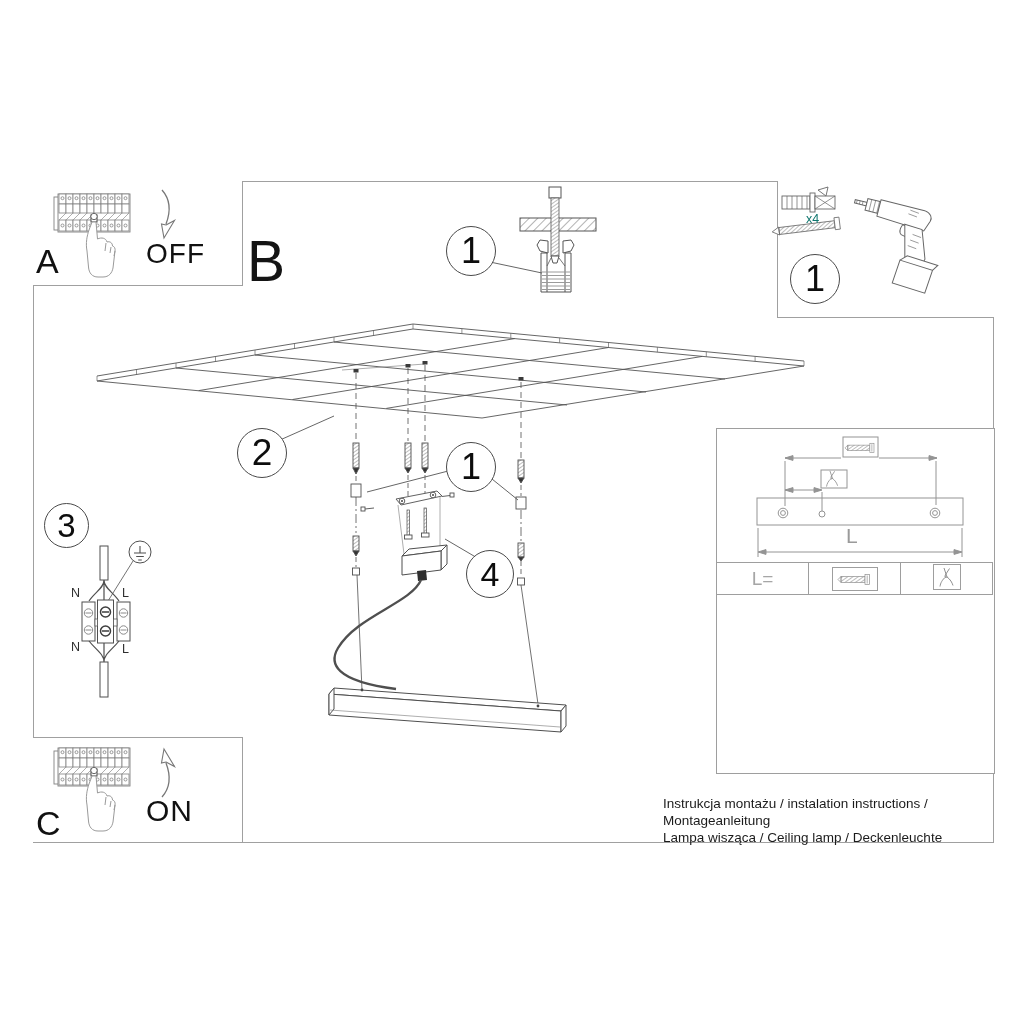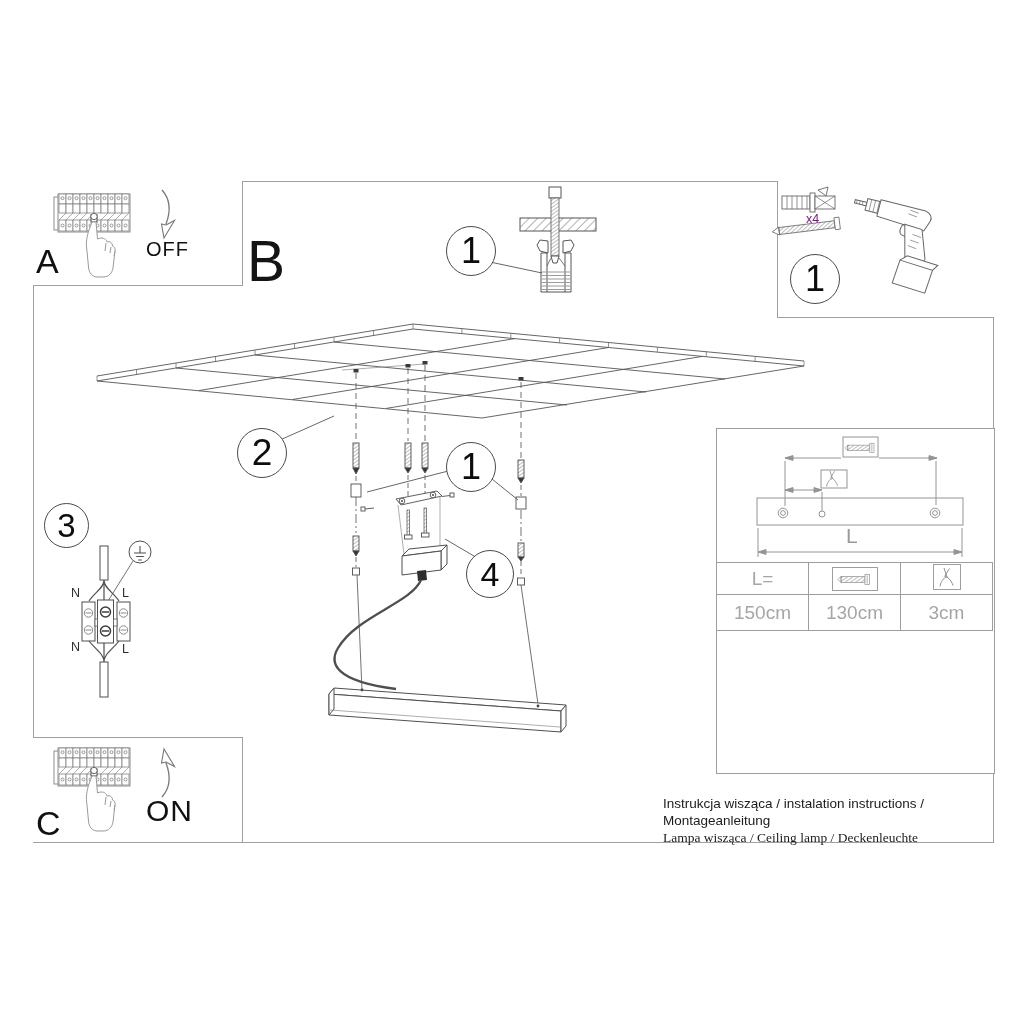--- a/index.html
+++ b/index.html
@@ -7,23 +7,23 @@
         font-family:"Liberation Sans",sans-serif;}
   .abs{position:absolute;}
   
   #frame{left:33px;top:181px;width:959px;height:660px;border:1px solid #a0a0a0;}
   #box-a{left:33px;top:181px;width:209px;height:104px;border-right:1px solid #a0a0a0;border-bottom:1px solid #a0a0a0;background:#fff;}
   #box-c{left:33px;top:737px;width:209px;height:104px;border-right:1px solid #a0a0a0;border-top:1px solid #a0a0a0;background:#fff;}
   #tools-box{left:777px;top:181px;width:216px;height:136px;border-left:1px solid #a0a0a0;border-bottom:1px solid #a0a0a0;background:#fff;}
   #spec-panel{left:716px;top:428px;width:277px;height:344px;border:1px solid #9e9e9e;background:#fff;}
   
   .big-letter{font-size:34px;color:#111;}
-  .action{font-size:20px;color:#111;letter-spacing:1px;}
+  .action{font-size:28px;color:#111;letter-spacing:1px;}
   #letter-b{left:247px;top:228px;font-size:57px;color:#141414;}
-  #x4{left:806px;top:212px;font-size:12.5px;color:#701a75;}
+  #x4{left:806px;top:212px;font-size:12.5px;color:#0f766e;}
   .wire-lbl{font-size:12.5px;color:#2e2e2e;}
   #dim-l{left:846px;top:524px;font-size:21px;color:#9a9a9a;}
   #footer{left:663px;top:795px;width:340px;font-size:13.5px;line-height:17px;color:#1b1b1b;}
   
   .num-circle{border:1.4px solid #4a4a4a;border-radius:50%;background:#fff;color:#0d0d0d;
       display:flex;align-items:center;justify-content:center;z-index:6;font-weight:400;}
   
   #spec-table{position:absolute;left:716px;top:562px;width:277px;border-collapse:collapse;
       color:#a6a6a6;font-size:19px;table-layout:fixed;background:transparent;}
   #spec-table td{border:1px solid #9e9e9e;text-align:center;vertical-align:middle;height:35px;padding:0;}
@@ -342,26 +342,21 @@
               </svg>
             </span>
       </td>
       <td>
         <span class="icon-box pliers">
               <svg width="19" height="21" viewBox="0 0 19 21">
                 <use href="#sym-pliers" x="0" y="0"></use>
               </svg>
             </span></td>
     </tr>
-    <tr>
-      <td>150cm</td>
-      <td>130cm</td>
-      <td>3cm</td>
-    </tr>
   </tbody>
     </table>
 
   <div class="abs z7" id="footer">
-    <span style="display:block;">Instrukcja wisząca / instalation instructions / Montageanleitung</span>
-    <span style="display:block;font-family:Liberation Serif, serif;">Lampa wisząca / Ceiling lamp / Deckenleuchte</span>
+    <span style="display:block;">Instrukcja montażu / instalation instructions / Montageanleitung</span>
+    <span style="display:block;">Lampa wisząca / Ceiling lamp / Deckenleuchte</span>
   </div>
 
 </div>
 
 </body></html>

